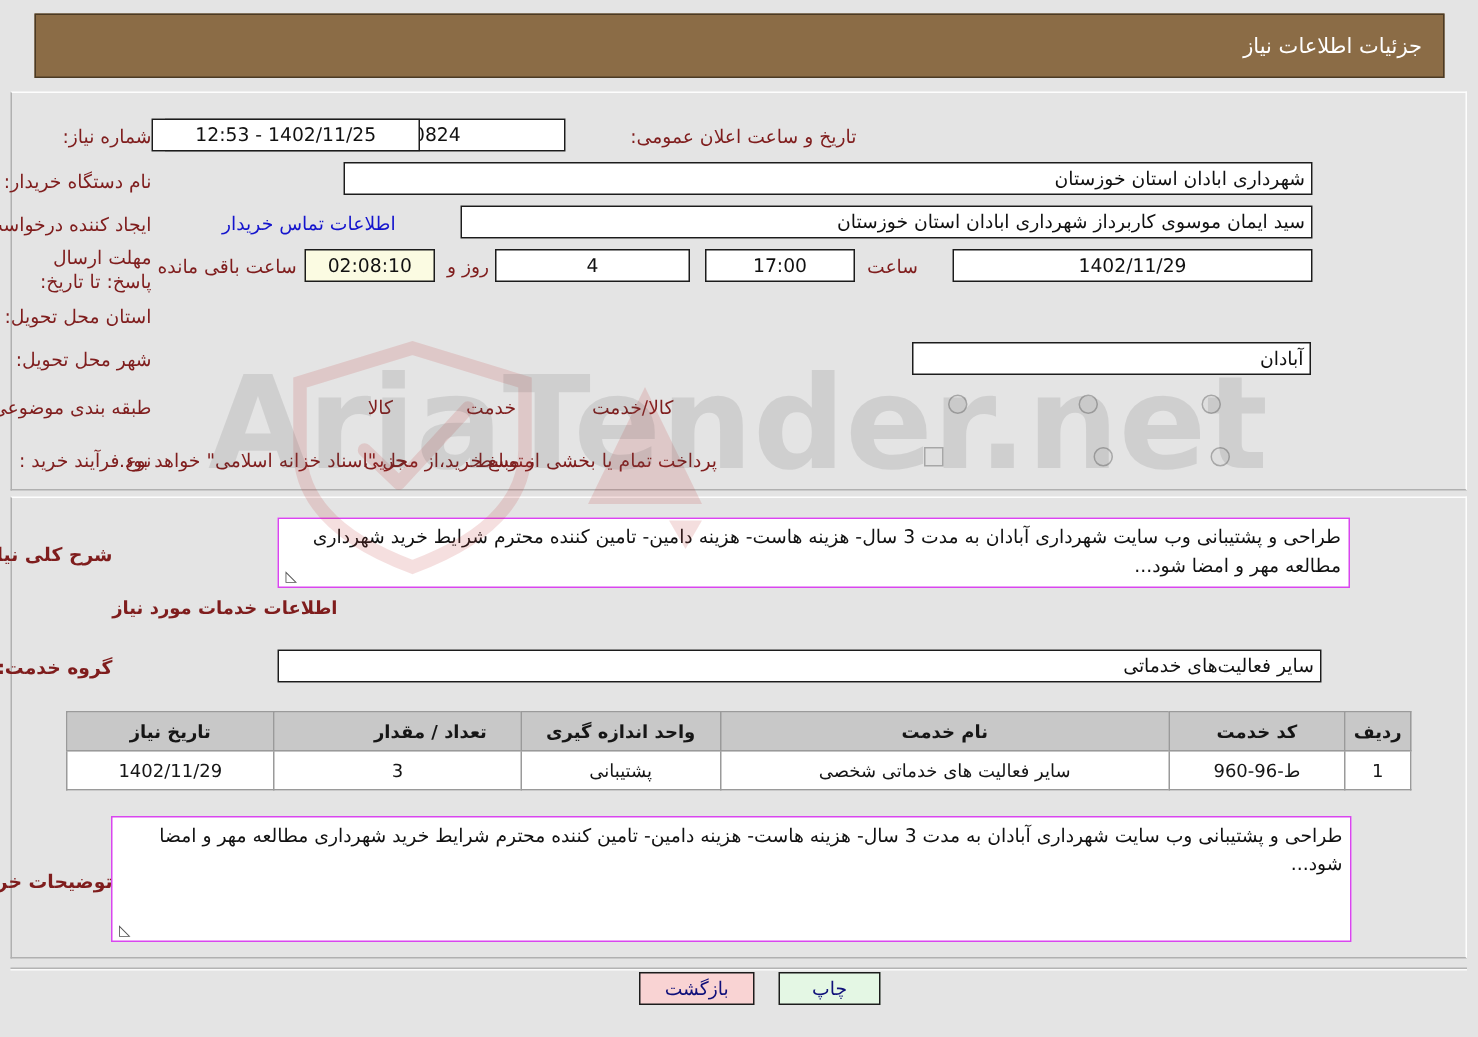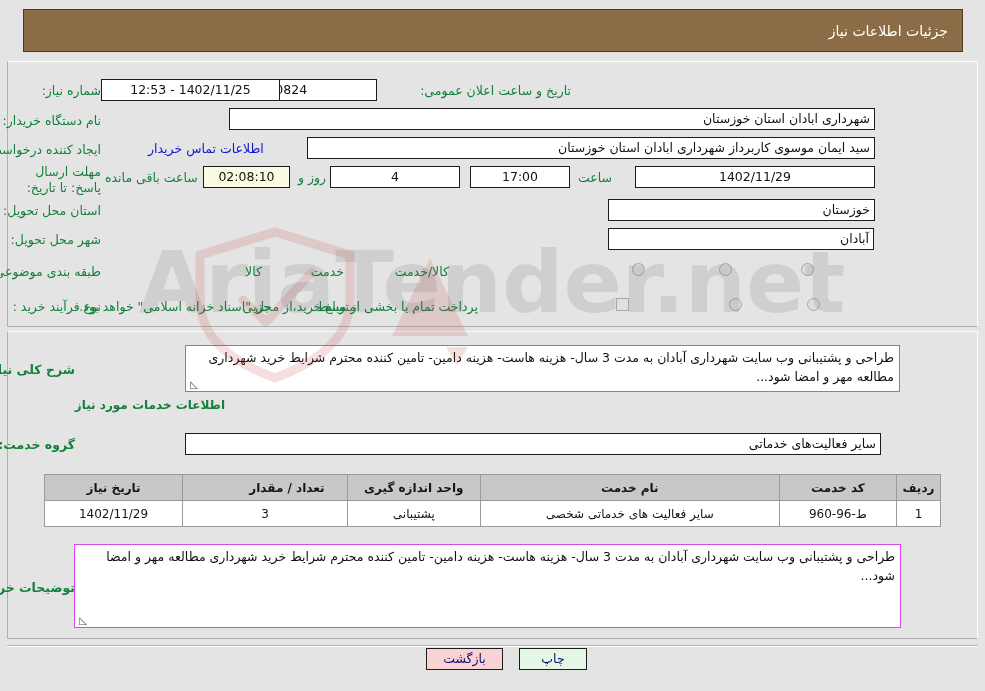--- a/index.html
+++ b/index.html
@@ -69,21 +69,21 @@
     width: 971px; height: 308px;
     border: 1px solid #b0b0b0;
     border-top: 1px solid #fdfdfd;
     border-right: 1px solid #fdfdfd;
   }
 
   
   .lbl {
     position: absolute;
     font-size: 12.5px;
-    color: #15803d;
+    color: #7f1d1d;
     white-space: nowrap;
     line-height: 16px;
   }
   .lbl.bold { font-weight: bold; }
   .lbl.link { color: #1414cd; cursor: pointer; }
 
   
   .box {
     position: absolute;
     box-sizing: border-box;
@@ -234,21 +234,20 @@
   <div class="lbl" style="right:884px; top:164px; white-space:normal; width:80px; text-align:right;margin-left:12px;">مهلت ارسال پاسخ: تا تاریخ:</div>
   <div class="box center" style="left:635px; top:166px; width:240px; height:22px;">1402/11/29</div>
   <div class="lbl" style="left:578px; top:170px;">ساعت</div>
   <div class="box center" style="left:470px; top:166px; width:100px; height:22px;">17:00</div>
   <div class="box center" style="left:330px; top:166px; width:130px; height:22px;">4</div>
   <div class="lbl" style="left:298px; top:170px;">روز و</div>
   <div class="box cream center" style="left:203px; top:166px; width:87px; height:22px;">02:08:10</div>
   <div class="lbl" style="left:105px; top:170px;">ساعت باقی مانده</div>
 
   <div class="lbl" style="right:884px; top:203px;">استان محل تحویل:</div>
-  <div class="box right" style="left:608px; top:199px; width:267px; height:22px;">خوزستان</div>
 
   <div class="lbl" style="right:884px; top:232px;">شهر محل تحویل:</div>
   <div class="box right" style="left:608px; top:228px; width:266px; height:22px;">آبادان</div>
 
   <div class="lbl" style="right:884px; top:264px;">طبقه بندی موضوعی:</div>
   <span class="radio" style="left:168px; top:263px; right:auto; left:auto; right:171px;"></span>
   <div class="lbl" style="right:723px; top:264px;">کالا</div>
   <span class="radio" style="right:253px; top:263px;"></span>
   <div class="lbl" style="right:641px; top:264px;">خدمت</div>
   <span class="radio" style="right:340px; top:263px;"></span>

